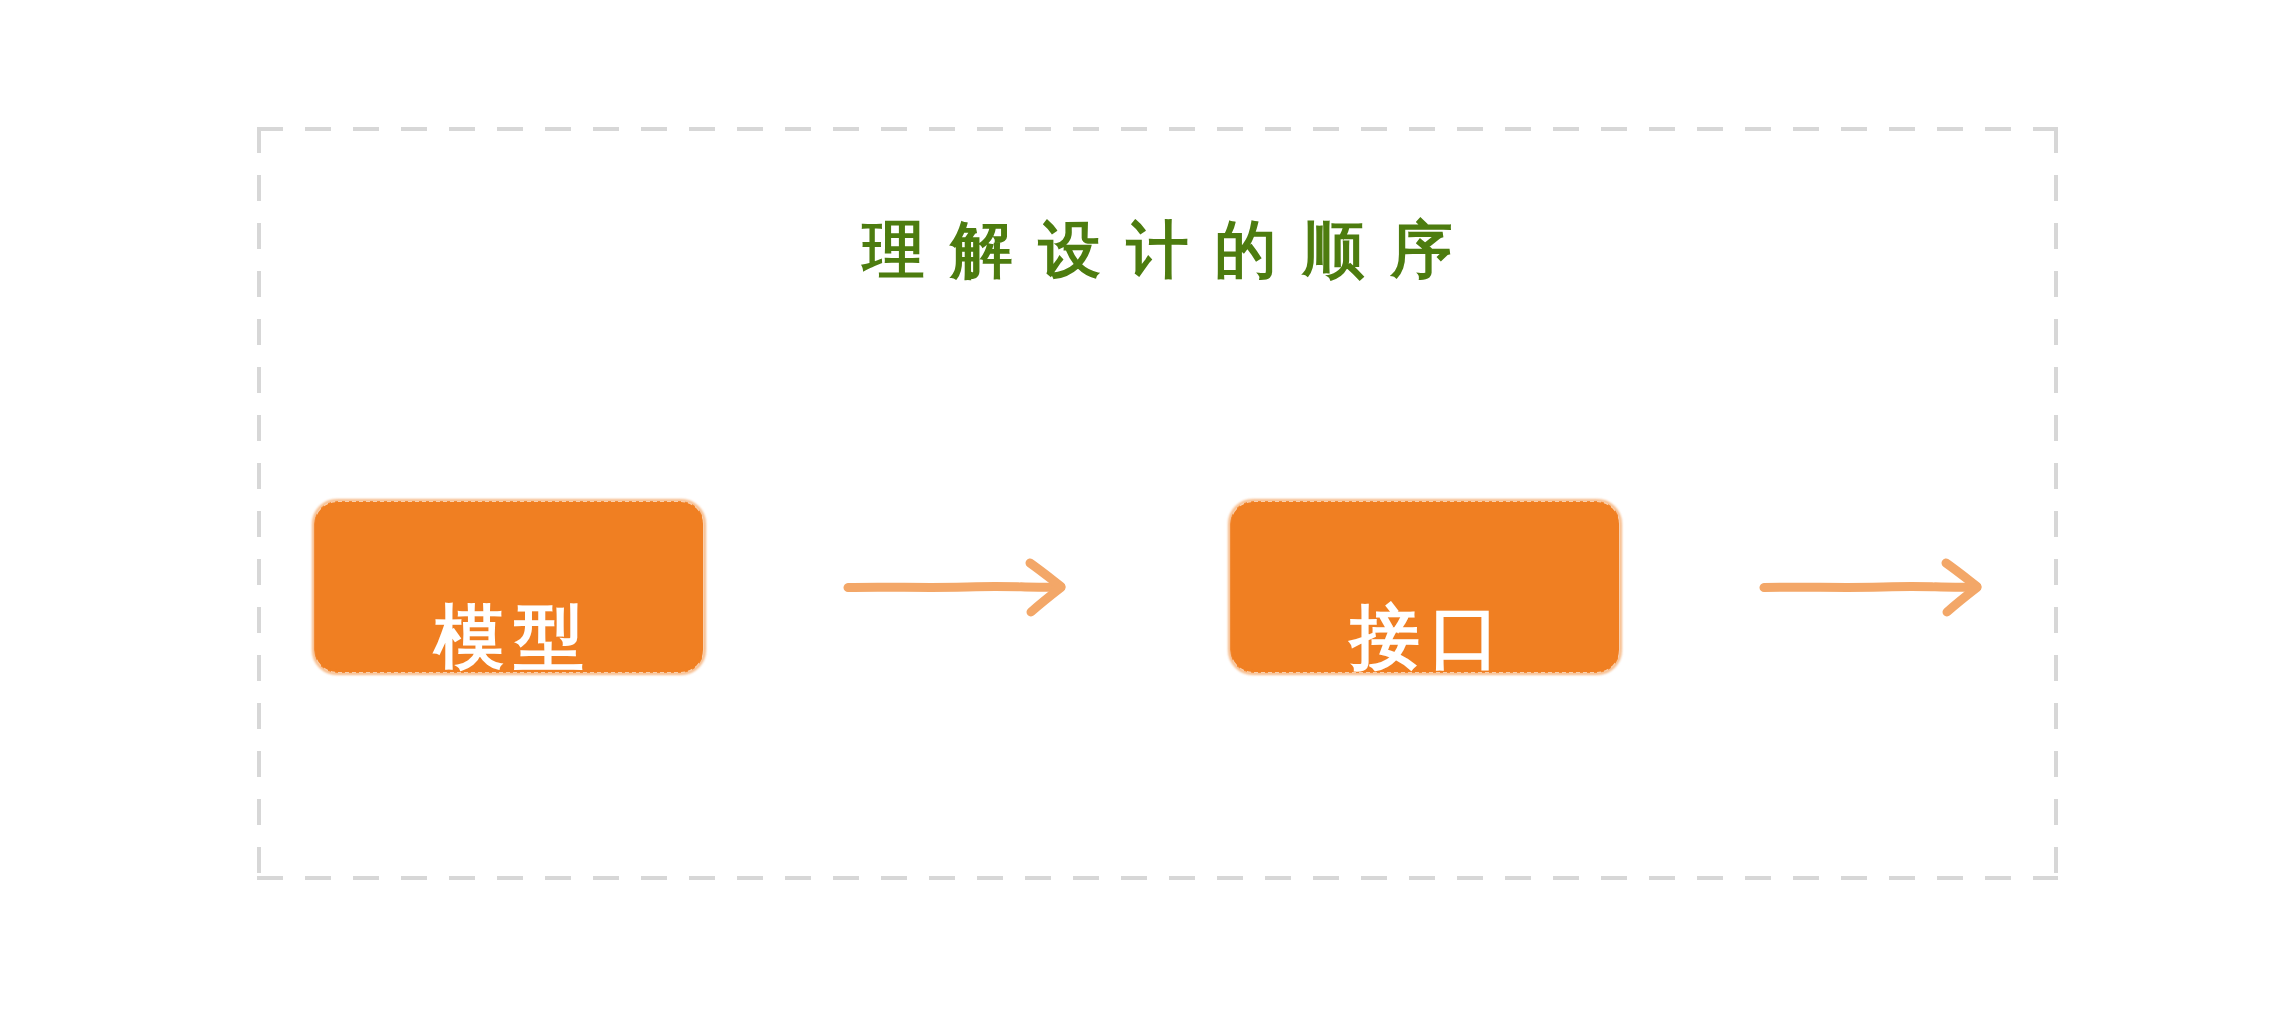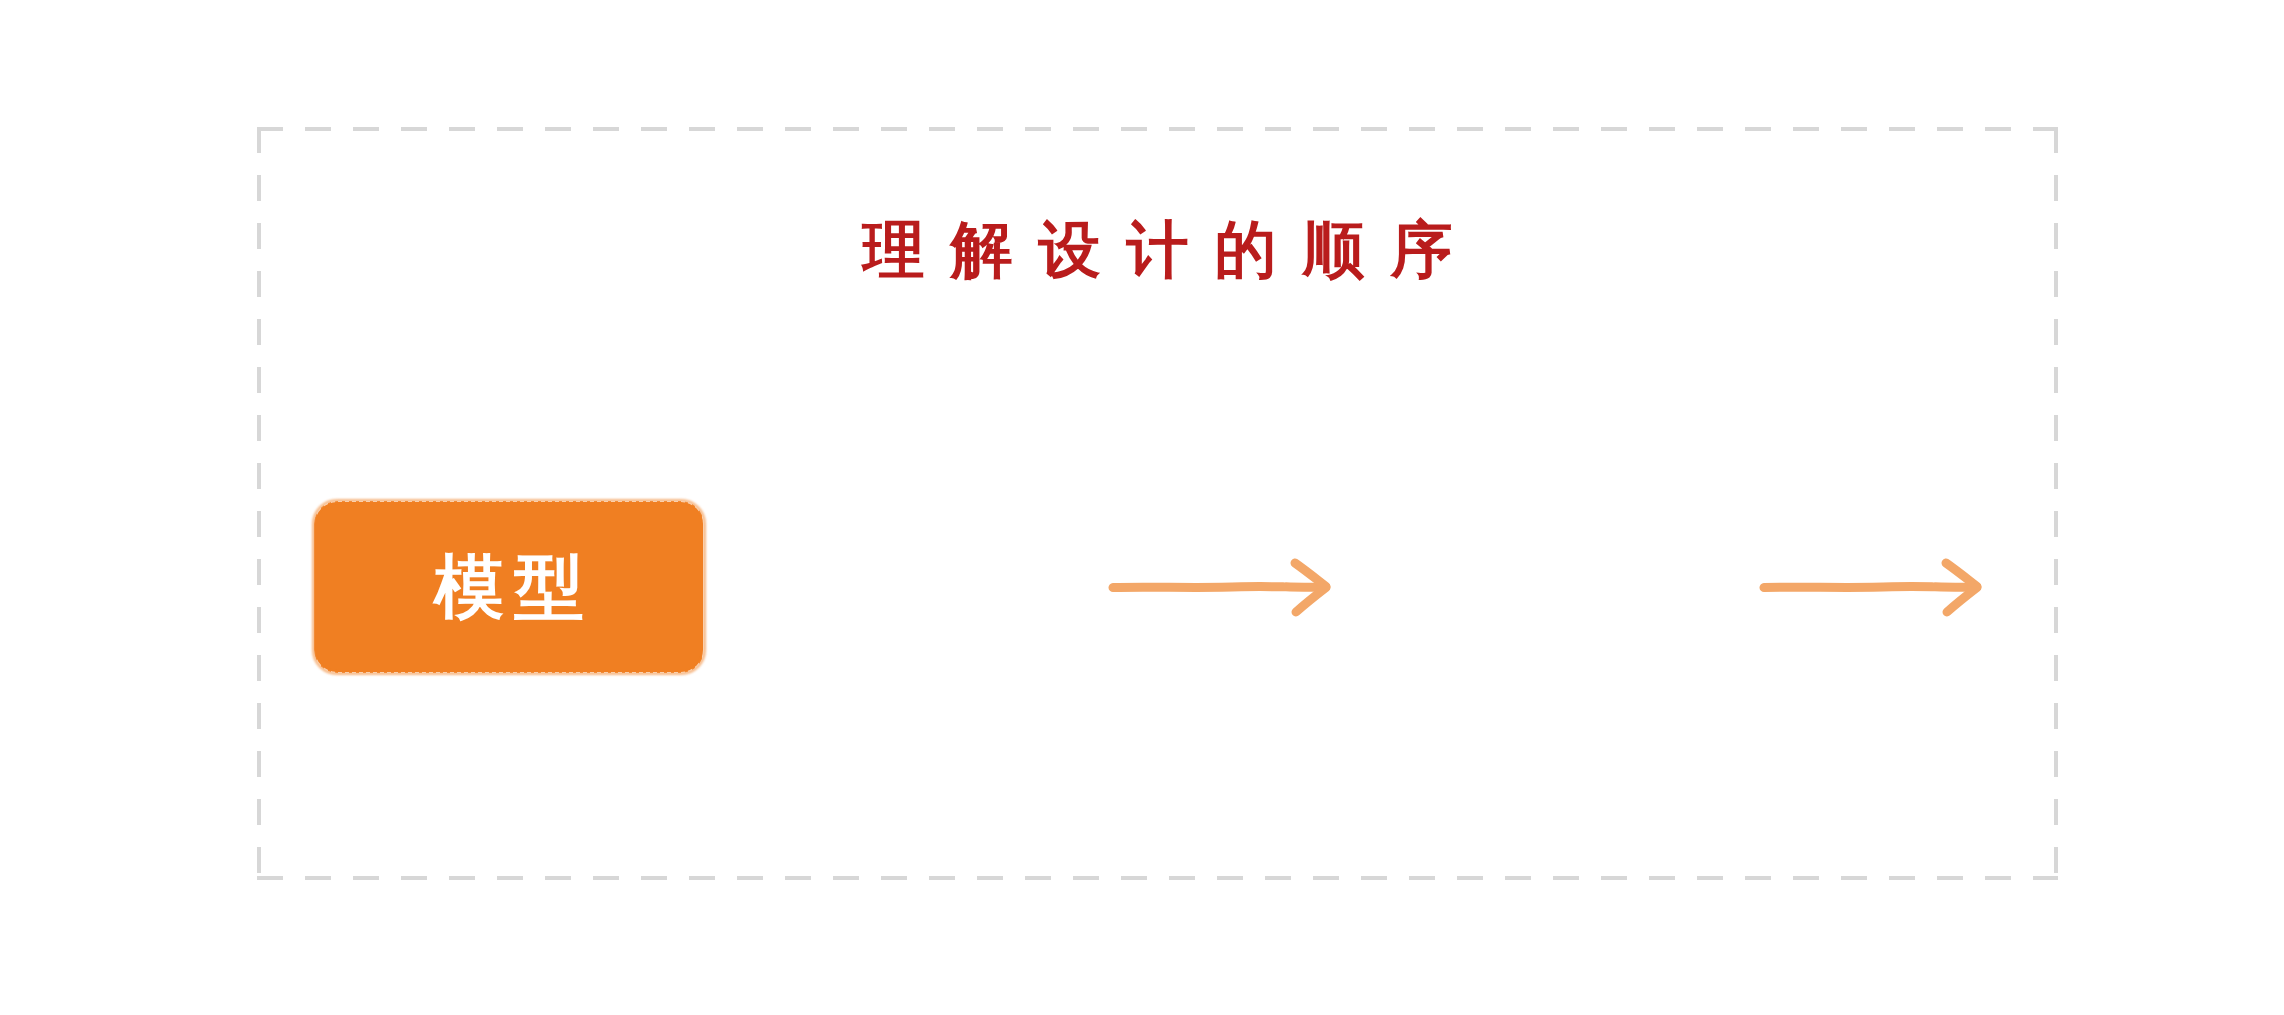--- a/index.html
+++ b/index.html
@@ -51,21 +51,21 @@
   .edge-left { left: 0; }
   .edge-right { right: 0; }
 
   
   #diagram-title {
     position: absolute;
     left: 0;
     top: 92px;
     width: 100%;
     text-align: center;
-    color: #b91c1c;
+    color: #4d7c0f;
     font-size: 62px;
     line-height: 62px;
     letter-spacing: 26px;
     text-indent: 26px;
     font-weight: 700;
     white-space: nowrap;
     font-family: "DejaVu Sans", "Liberation Sans", sans-serif;
     -webkit-font-smoothing: antialiased;
   }
 
@@ -83,21 +83,21 @@
 
   
   .flow-node {
     position: relative;
     flex: 0 0 auto;
     width: 388px;
     height: 170px;
     border-radius: 22px;
     background: #f07f22;
     display: flex;
-    align-items: center;
+    align-items: flex-end;
     justify-content: center;
     box-sizing: border-box;
   }
   
   .flow-node::before {
     content: "";
     position: absolute;
     left: -3px;  right: -3px;
     top: -3px;   bottom: -3px;
     border-radius: 25px;
@@ -169,20 +169,23 @@
     </div>
 
     <div class="flow-arrow">
       <svg viewBox="0 0 245 66" preserveAspectRatio="none" aria-hidden="true">
         <path d="M4 33.5 C 40 32.4, 90 34.4, 132 32.8 C 164 32.0, 192 33.6, 214 33.1" fill="none" stroke="#f3a768" stroke-width="9" stroke-linecap="round" stroke-dasharray="170 3 28 2 14"></path>
         <path d="M186 9 C 196 16, 206 24, 217 32.5" fill="none" stroke="#f3a768" stroke-width="9" stroke-linecap="round"></path>
         <path d="M217 33.5 C 206 42, 196 50, 187 58" fill="none" stroke="#f3a768" stroke-width="9" stroke-linecap="round"></path>
       </svg>
     </div>
 
+    <div class="flow-node">
+      <span class="flow-node-label">接口</span>
+    </div>
 
     <div class="flow-arrow">
       <svg viewBox="0 0 245 66" preserveAspectRatio="none" aria-hidden="true">
         <path d="M4 33.5 C 40 32.4, 90 34.4, 132 32.8 C 164 32.0, 192 33.6, 214 33.1" fill="none" stroke="#f3a768" stroke-width="9" stroke-linecap="round" stroke-dasharray="168 3 30 2 12"></path>
         <path d="M186 9 C 196 16, 206 24, 217 32.5" fill="none" stroke="#f3a768" stroke-width="9" stroke-linecap="round"></path>
         <path d="M217 33.5 C 206 42, 196 50, 187 58" fill="none" stroke="#f3a768" stroke-width="9" stroke-linecap="round"></path>
       </svg>
     </div>
 
 

